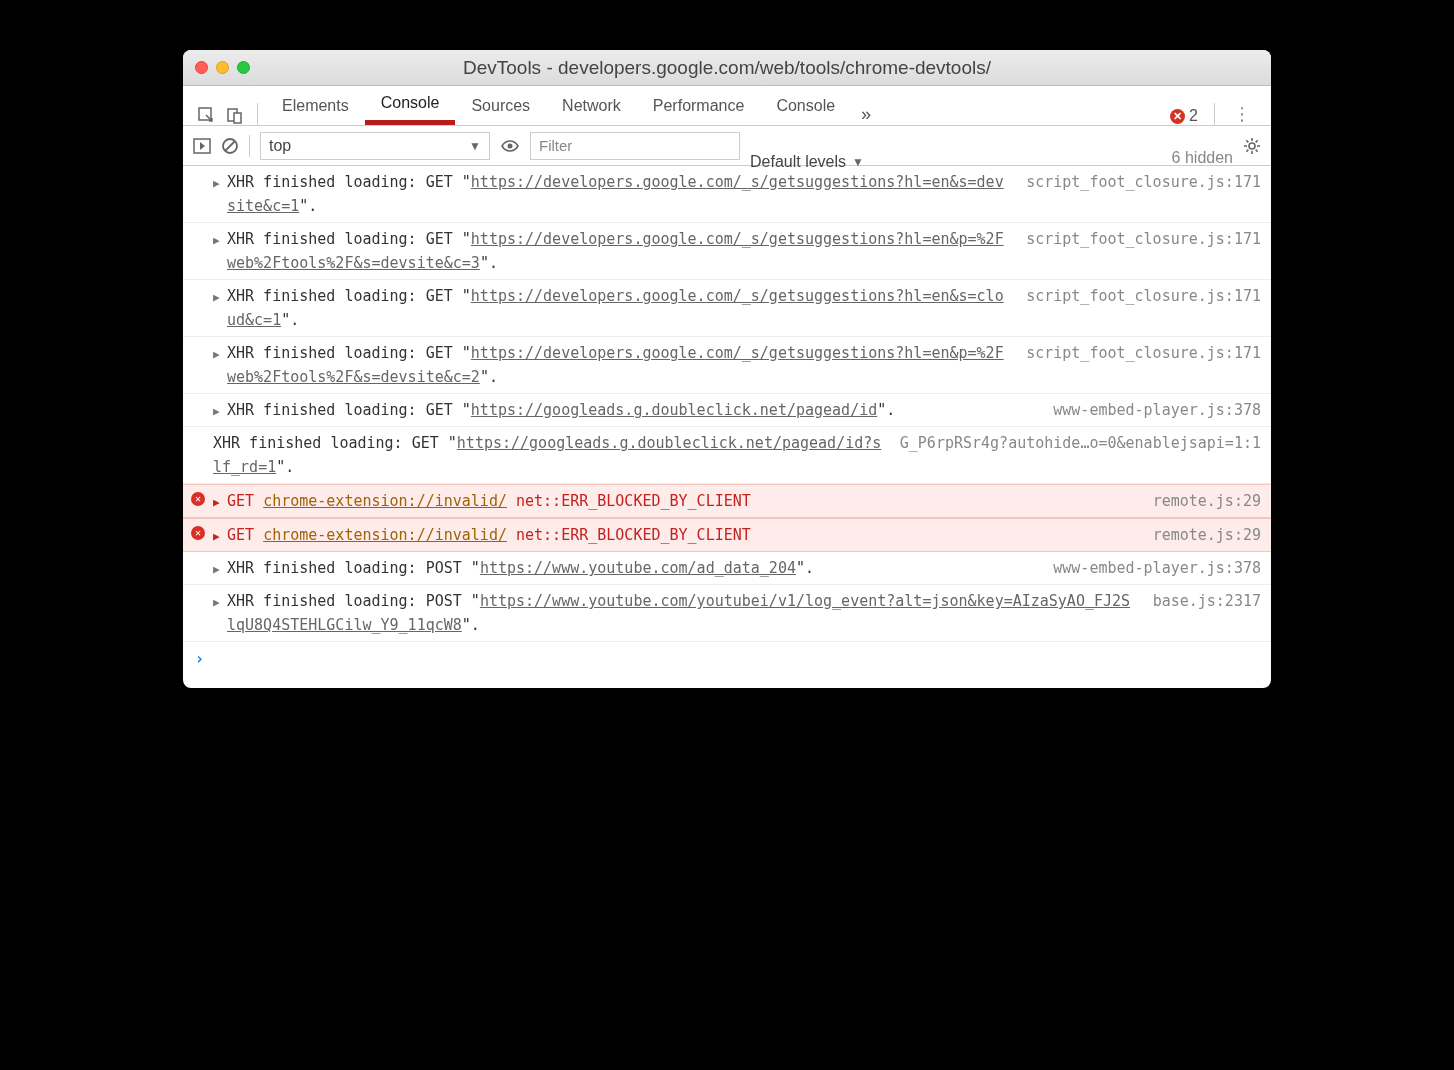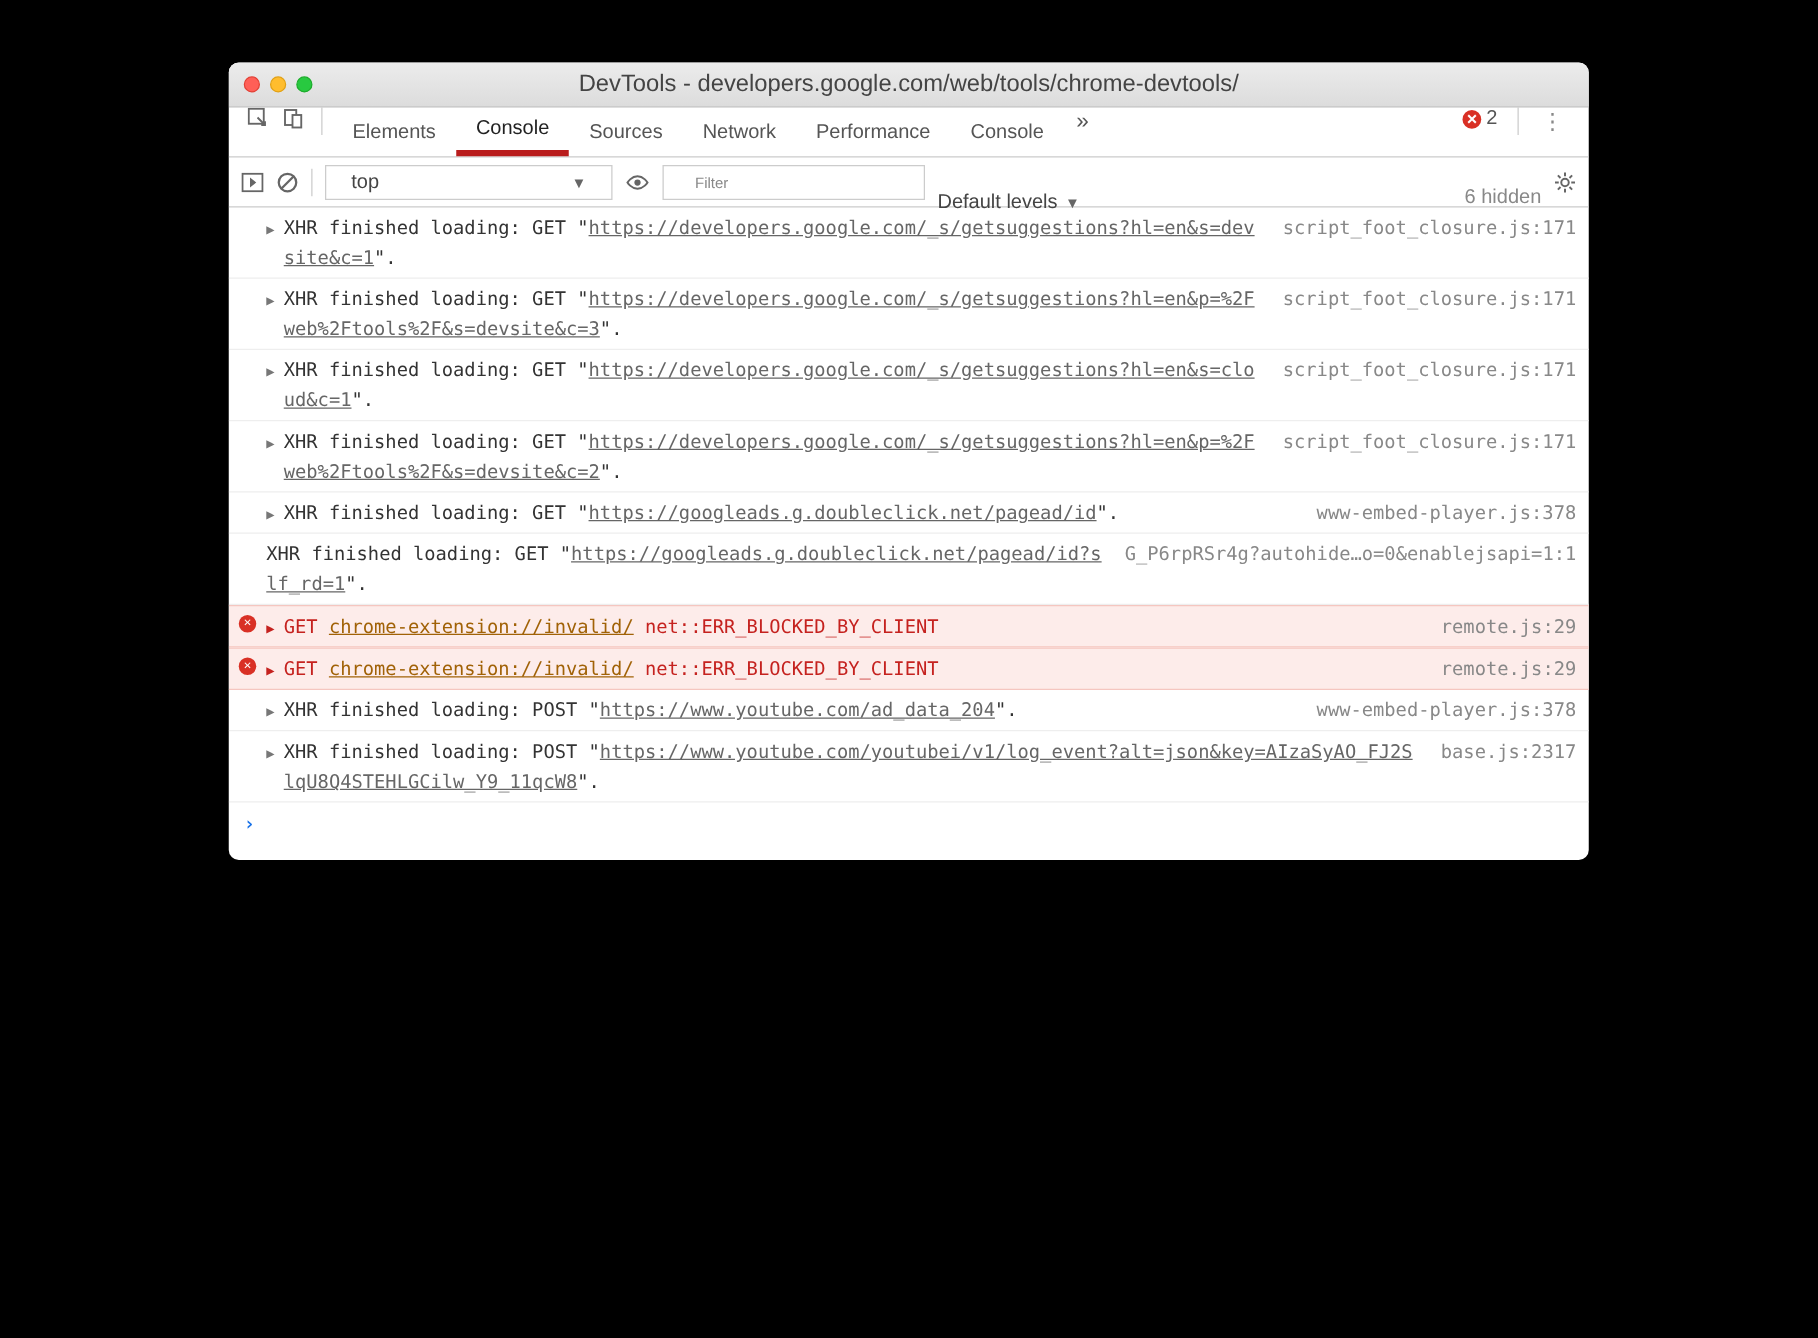--- a/index.html
+++ b/index.html
@@ -32,21 +32,21 @@
   .traffic { display: flex; gap: 8px; }
   .tl { width: 13px; height: 13px; border-radius: 50%; }
   .tl.red { background:#ff5f57; border:1px solid #e24136; }
   .tl.yellow { background:#ffbd2e; border:1px solid #e1a116; }
   .tl.green { background:#28c940; border:1px solid #1dad2b; }
   .title { position:absolute; left:0; right:0; text-align:center; font-size:19px; color:#444; }
   .tabs {
     height: 40px;
     border-bottom: 1px solid #ccc;
     display: flex;
-    align-items: flex-start;
+    align-items: flex-end;
     padding: 0 10px;
     gap: 0;
     font-size: 16px;
     color:#555;
   }
   .tabs .iconbtn { width:28px; display:flex; justify-content:center; color:#666; }
   .tabs .sep { width:1px; height:22px; background:#ccc; margin:0 8px; }
   .tab { padding: 0 16px; height:100%; display:flex; align-items:center; cursor:default; }
   .tab.active { color:#222; border-bottom:5px solid #b91c1c; font-weight:500; }
   .tabs .spacer { flex:1; }
@@ -60,22 +60,22 @@
     border-bottom: 1px solid #ccc;
     display:flex;
     align-items:center;
     padding: 0 10px;
     gap: 10px;
     font-size:16px;
     color:#555;
   }
   .toolbar .icon { color:#666; display:flex; align-items:center; }
   .toolbar .vsep { width:1px; height:22px; background:#ccc; }
-  .ctxsel { display:flex; align-items:center; border:1px solid #ccc; height:28px; padding:0 20px; gap:24px; min-width:230px; justify-content:space-between; color:#444; }
-  .filter { border:1px solid #ccc; height:28px; padding:0 25px; color:#888; min-width:210px; display:flex; align-items:center; font-size:12px; }
+  .ctxsel { display:flex; align-items:center; border:1px solid #ccc; height:28px; padding:0 8px; gap:24px; min-width:230px; justify-content:space-between; color:#444; }
+  .filter { border:1px solid #ccc; height:28px; padding:0 8px; color:#888; min-width:210px; display:flex; align-items:center; font-size:15px; }
   .levels { display:flex; align-items:center; gap:6px; color:#444;margin-top:32px; }
   .toolbar .spacer { flex:1; }
   .hidden { color:#888;margin-top:24px; }
   .gear { color:#666; }
 
   .console {
     font-family: Menlo, Consolas, monospace;
     font-size: 15px;
     color:#333;
   }

